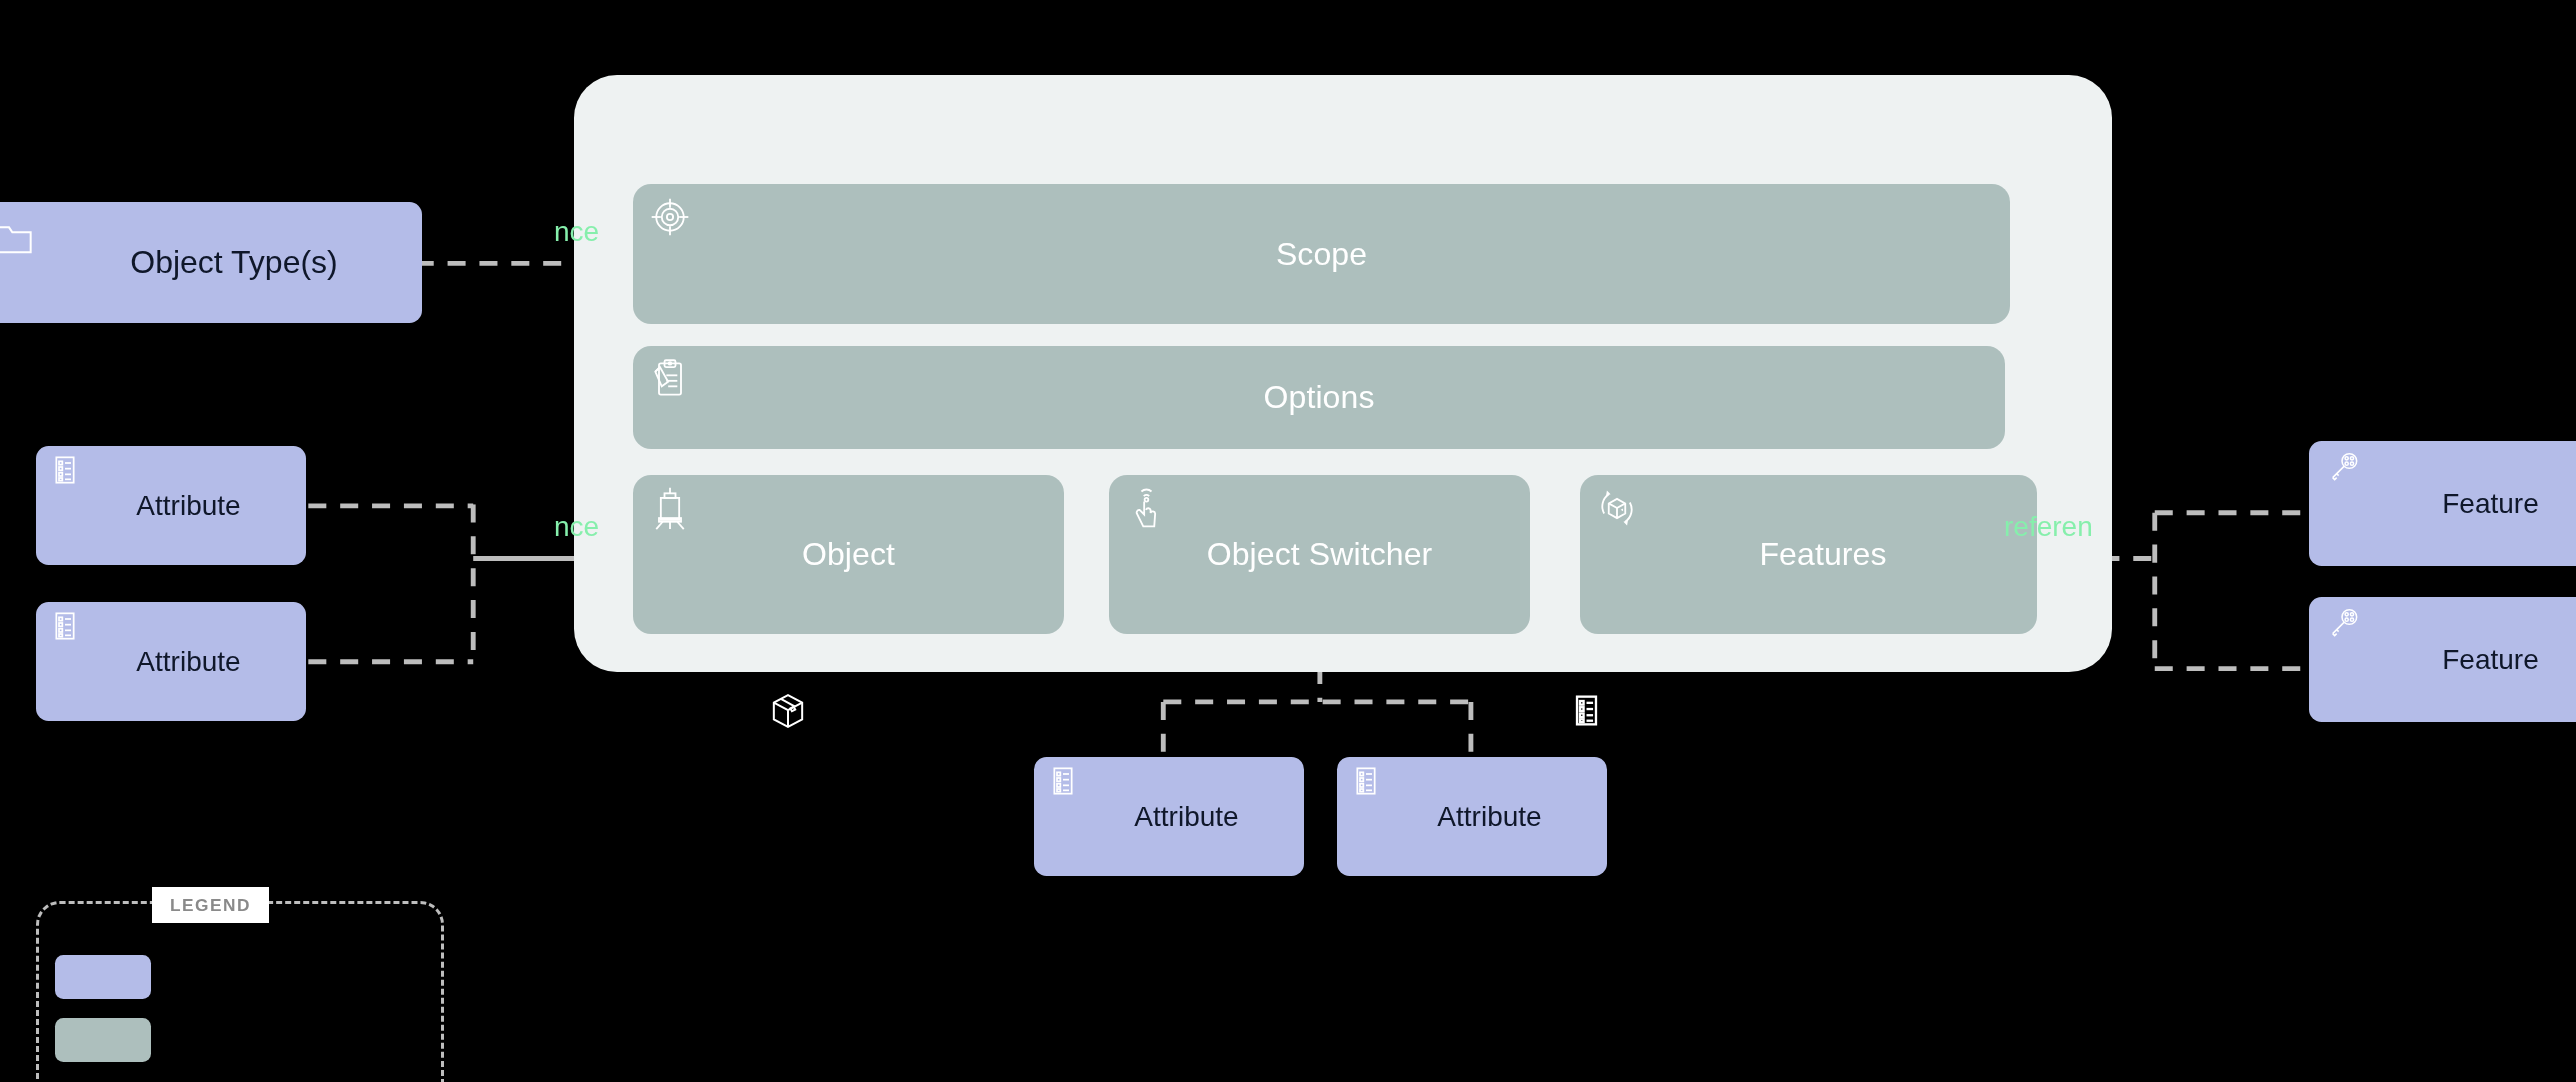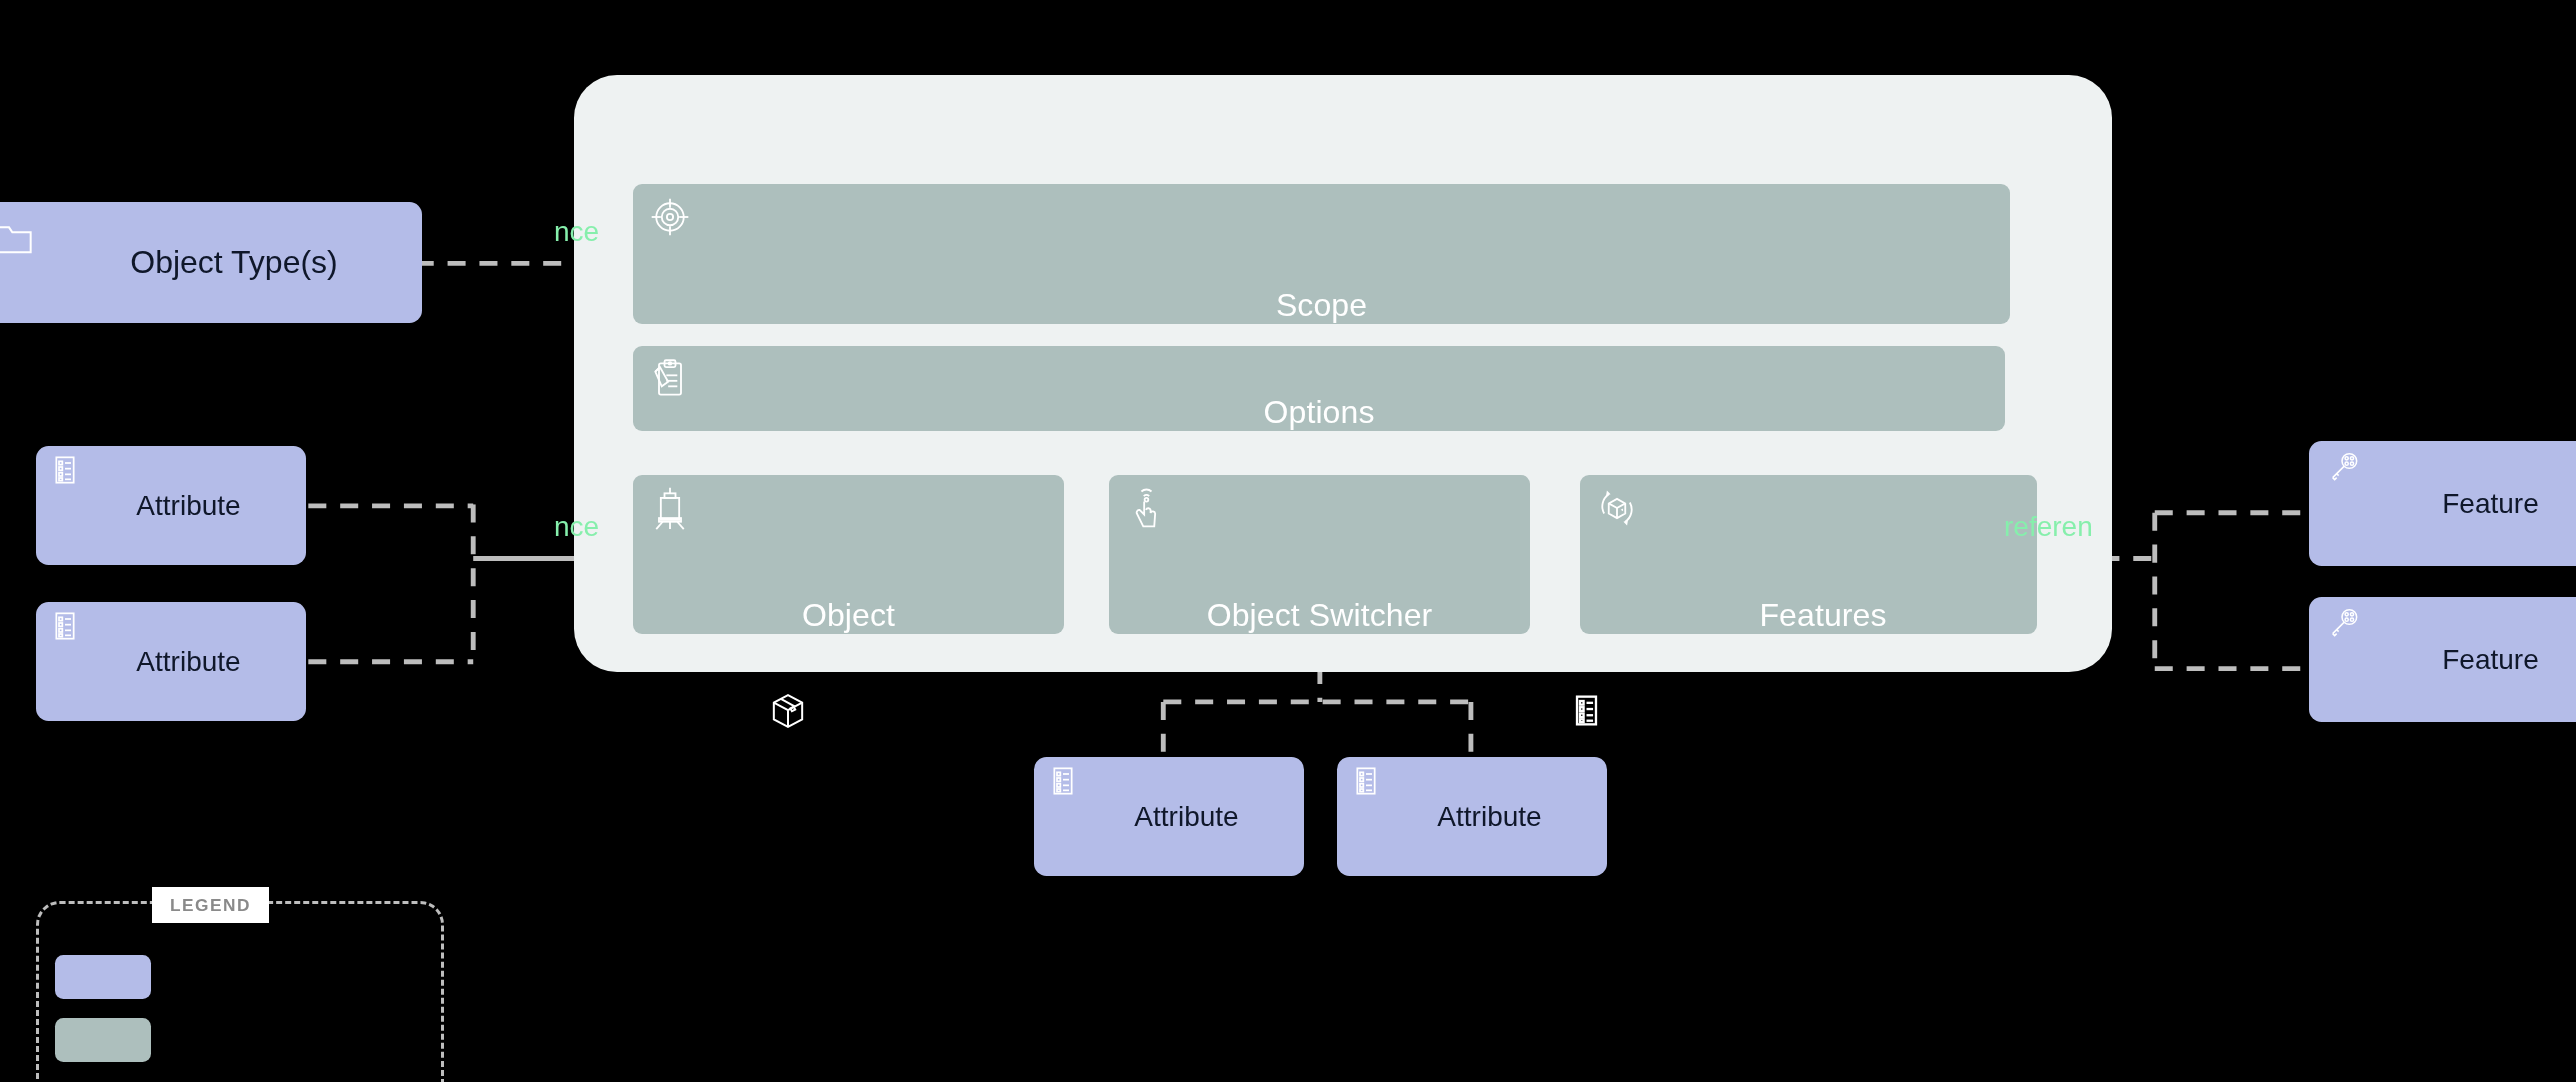--- a/index.html
+++ b/index.html
@@ -12,22 +12,22 @@
   
   #wires{position:absolute;left:0;top:0;width:2576px;height:1083px;z-index:1;}
 
   
   .container-panel{
     position:absolute;background:#eef2f2;border-radius:43px;z-index:2;
   }
 
   
   .card{
-    position:absolute;background:#adbfbd;border-radius:9px;z-index:3;
-    display:flex;align-items:flex-end;justify-content:center;
+    position:absolute;background:#adbfbd;border-radius:18px;z-index:3;
+    display:flex;align-items:center;justify-content:center;
   }
   .card .card-label{
     color:#ffffff;font-size:32px;font-weight:400;letter-spacing:0.1px;
     white-space:nowrap;pointer-events:none;
   }
   .card .card-icon{
     position:absolute;left:15.2px;top:11px;width:51px;height:51px;
     display:flex;align-items:flex-start;justify-content:flex-start;
   }
   .card .card-icon svg{width:44px;height:44px;display:block;}
@@ -118,21 +118,21 @@
         <circle cx="24" cy="24" r="3.4"></circle>
         <line x1="24" y1="4" x2="24" y2="14"></line>
         <line x1="24" y1="34" x2="24" y2="44"></line>
         <line x1="4" y1="24" x2="14" y2="24"></line>
         <line x1="34" y1="24" x2="44" y2="24"></line>
       </svg>
     </span>
     <span class="card-label">Scope</span>
   </div>
 
-  <div class="card" style="left:633px;top:346px;width:1372px;height:85px;">
+  <div class="card" style="left:633px;top:346px;width:1372px;height:103px;">
     <span class="card-icon">
       <svg viewBox="0 0 48 48" fill="none" stroke="#fff" stroke-width="2">
         <rect x="12" y="7" width="24" height="34" rx="2"></rect>
         <rect x="18" y="3.5" width="12" height="7.5" rx="1.6"></rect>
         <circle cx="24" cy="7" r="1.4"></circle>
         <line x1="20" y1="20" x2="32" y2="20"></line>
         <line x1="20" y1="26" x2="32" y2="26"></line>
         <line x1="22" y1="32" x2="32" y2="32"></line>
         <path d="M 8 16 L 13 11 L 22 27 L 15 32 Z"></path>
         <line x1="8" y1="16" x2="13" y2="11"></line>

